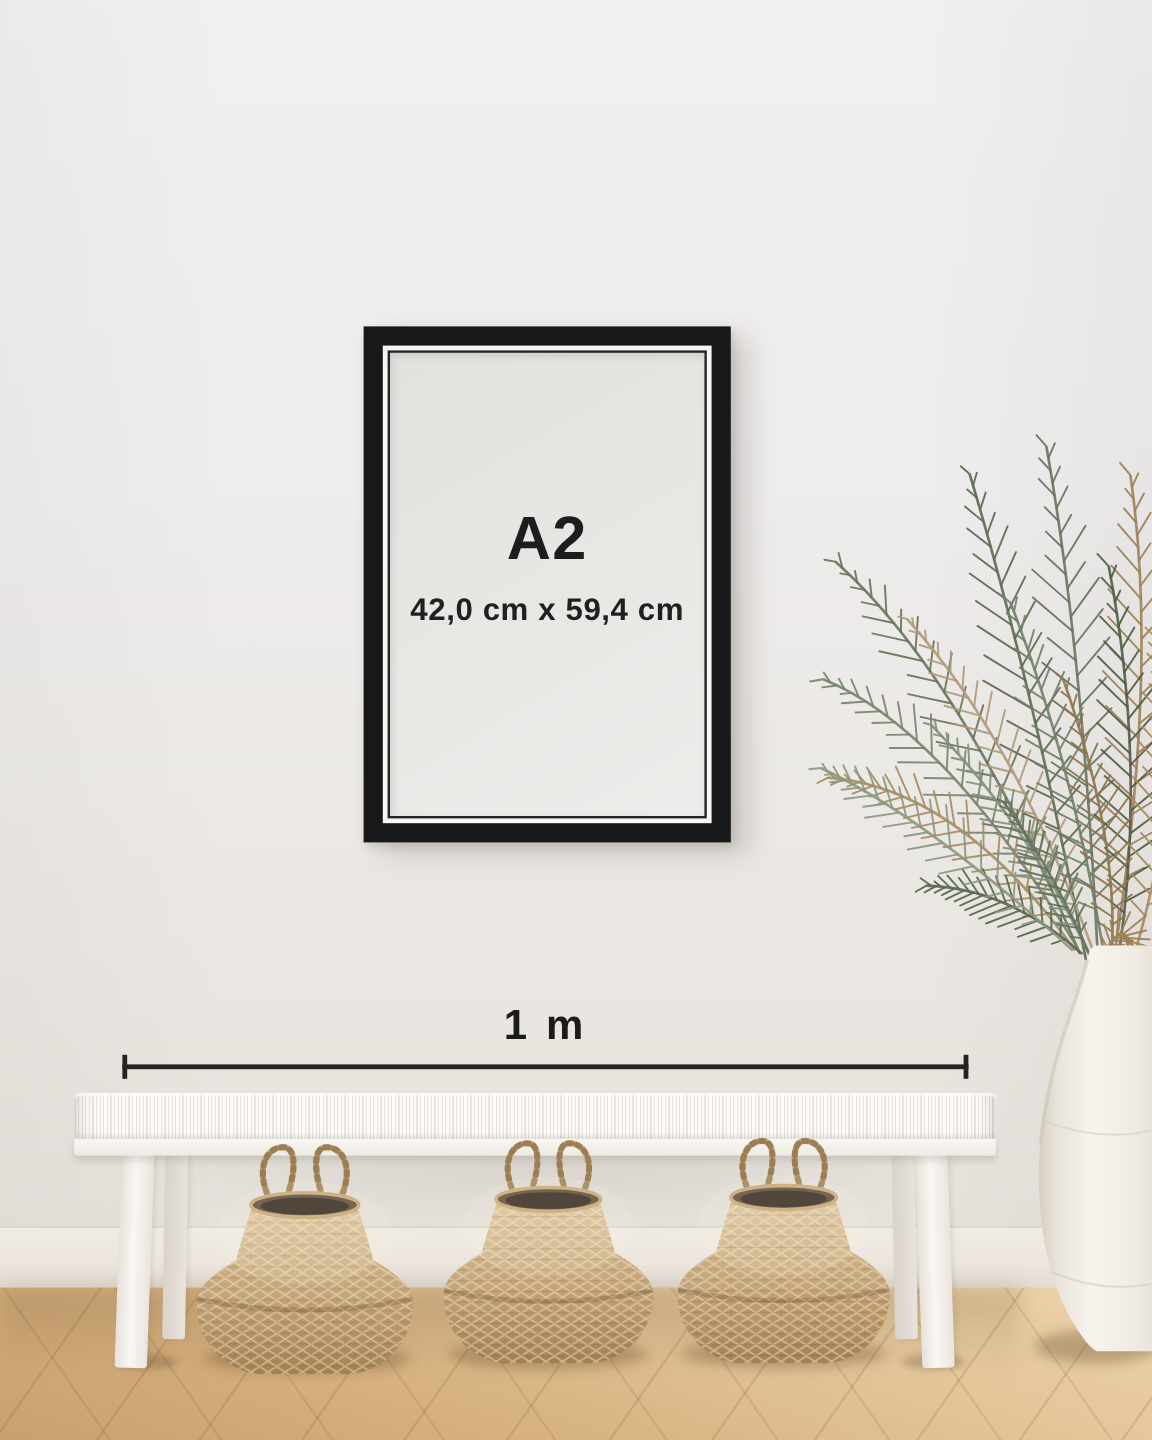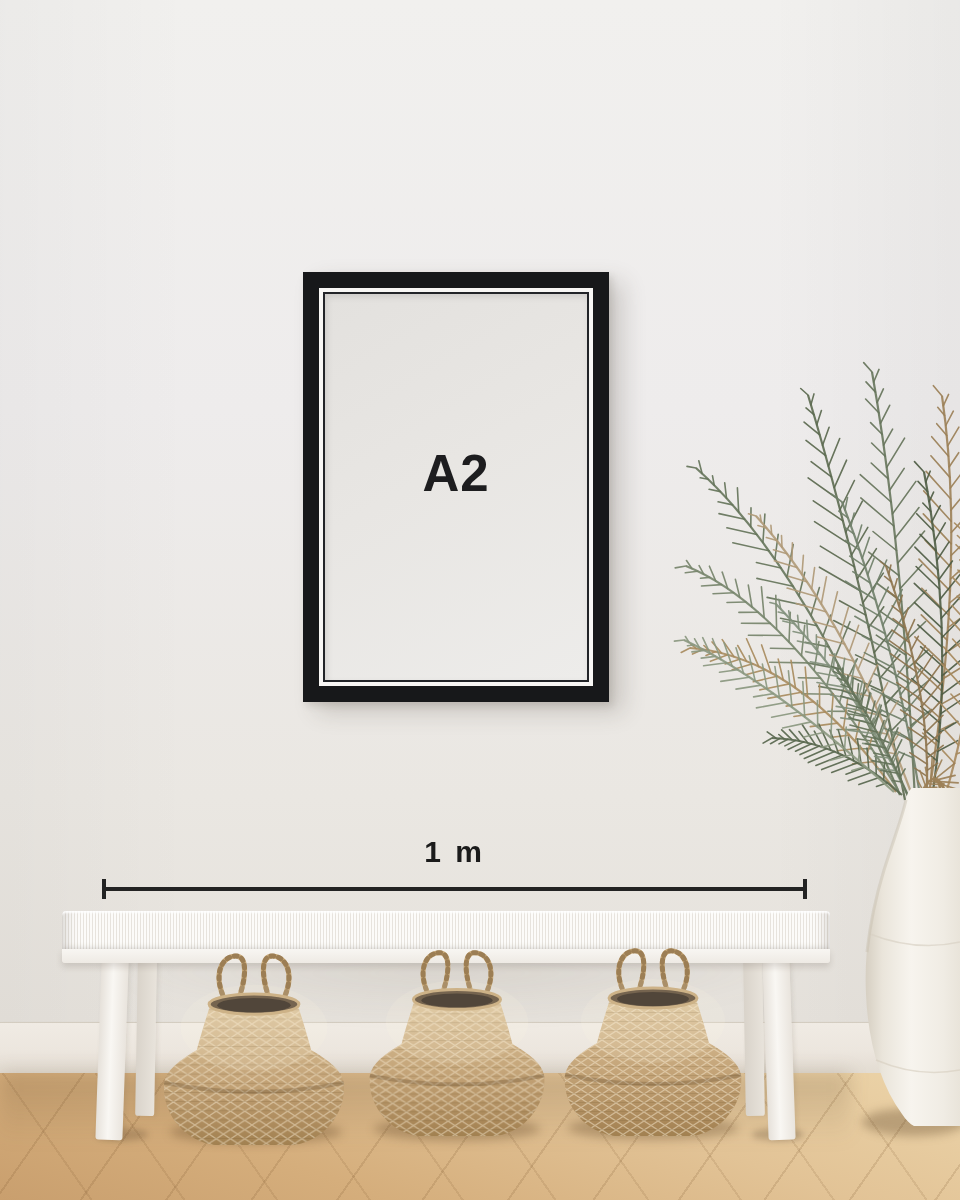--- a/index.html
+++ b/index.html
@@ -28,21 +28,21 @@
         box-shadow:14px 10px 22px rgba(70,62,52,.20),3px 4px 7px rgba(70,62,52,.14);}
   .frame-fillet{width:100%;height:100%;box-sizing:border-box;background:#f7f6f4;padding:4px;}
   .poster{width:100%;height:100%;box-sizing:border-box;border:2px solid #222428;
         background:linear-gradient(150deg,#e3e1de 0%,#e8e6e3 45%,#edecea 100%);
         box-shadow:inset 2px 3px 6px rgba(0,0,0,.10);
         display:flex;flex-direction:column;align-items:center;justify-content:center;}
   .poster-size{font-size:51px;font-weight:800;color:#1d1d1f;letter-spacing:1px;line-height:1;transform:translateY(-14px);}
   .poster-dims{font-size:26px;font-weight:700;color:#202022;letter-spacing:.5px;margin-top:19px;transform:translateY(-14px);}
   
   .scalebar-label{left:102px;top:835px;width:705px;text-align:center;
-        font-size:30px;font-weight:700;color:#1b1b1b;letter-spacing:3px;}
+        font-size:35px;font-weight:700;color:#1b1b1b;letter-spacing:3px;}
   .scalebar-line{left:102px;top:887px;width:705px;height:4px;background:#232323;}
   .scalebar-line::before,.scalebar-line::after{content:"";position:absolute;top:-8px;width:4px;height:20px;background:#232323;}
   .scalebar-line::before{left:0;}
   .scalebar-line::after{right:0;}
   
   .bench-wall-shadow{left:80px;top:958px;width:740px;height:64px;filter:blur(10px);
         background:radial-gradient(ellipse at 50% 0%,rgba(105,95,82,.13),rgba(105,95,82,0) 70%);}
   .leg{top:950px;width:27px;height:190px;border-radius:3px;
         background:linear-gradient(90deg,#e6e1da 0%,#f9f7f3 45%,#e9e4dd 100%);
         transform-origin:top center;box-shadow:2px 0 4px rgba(100,90,78,.12);}
@@ -609,20 +609,21 @@
   <path d="M50,16 C46,34 38,54 28,86 C14,130 8,170 10,210 C12,258 24,300 46,330 C50,336 54,340 58,342 L104,342 L104,4 L56,4 C52,7 51,11 50,16 Z" fill="url(#vg)"></path>
   <path d="M14,150 Q60,168 104,158" fill="none" stroke="#d9d2c4" stroke-width="1.6" opacity=".7"></path>
   <path d="M20,276 Q62,294 104,286" fill="none" stroke="#d5cdbe" stroke-width="1.6" opacity=".6"></path>
   <path d="M50,16 C46,34 38,54 28,86 C20,112 14,140 11,168" fill="none" stroke="#c9c1b2" stroke-width="3" opacity=".5"></path>
 </svg>
 
 <div class="abs frame">
   <div class="frame-fillet">
     <div class="poster">
       <div class="poster-size">A2</div>
+      <div class="poster-dims">42,0 cm x 59,4 cm</div>
     </div>
   </div>
 </div>
 
 <div class="abs scalebar-label">1 m</div>
 <div class="abs scalebar-line"></div>
 
 <div class="abs leg-shadow" style="left:96px;"></div>
 <div class="abs leg-shadow" style="left:752px;"></div>
 <div class="abs leg leg-back leg-lb"></div>

